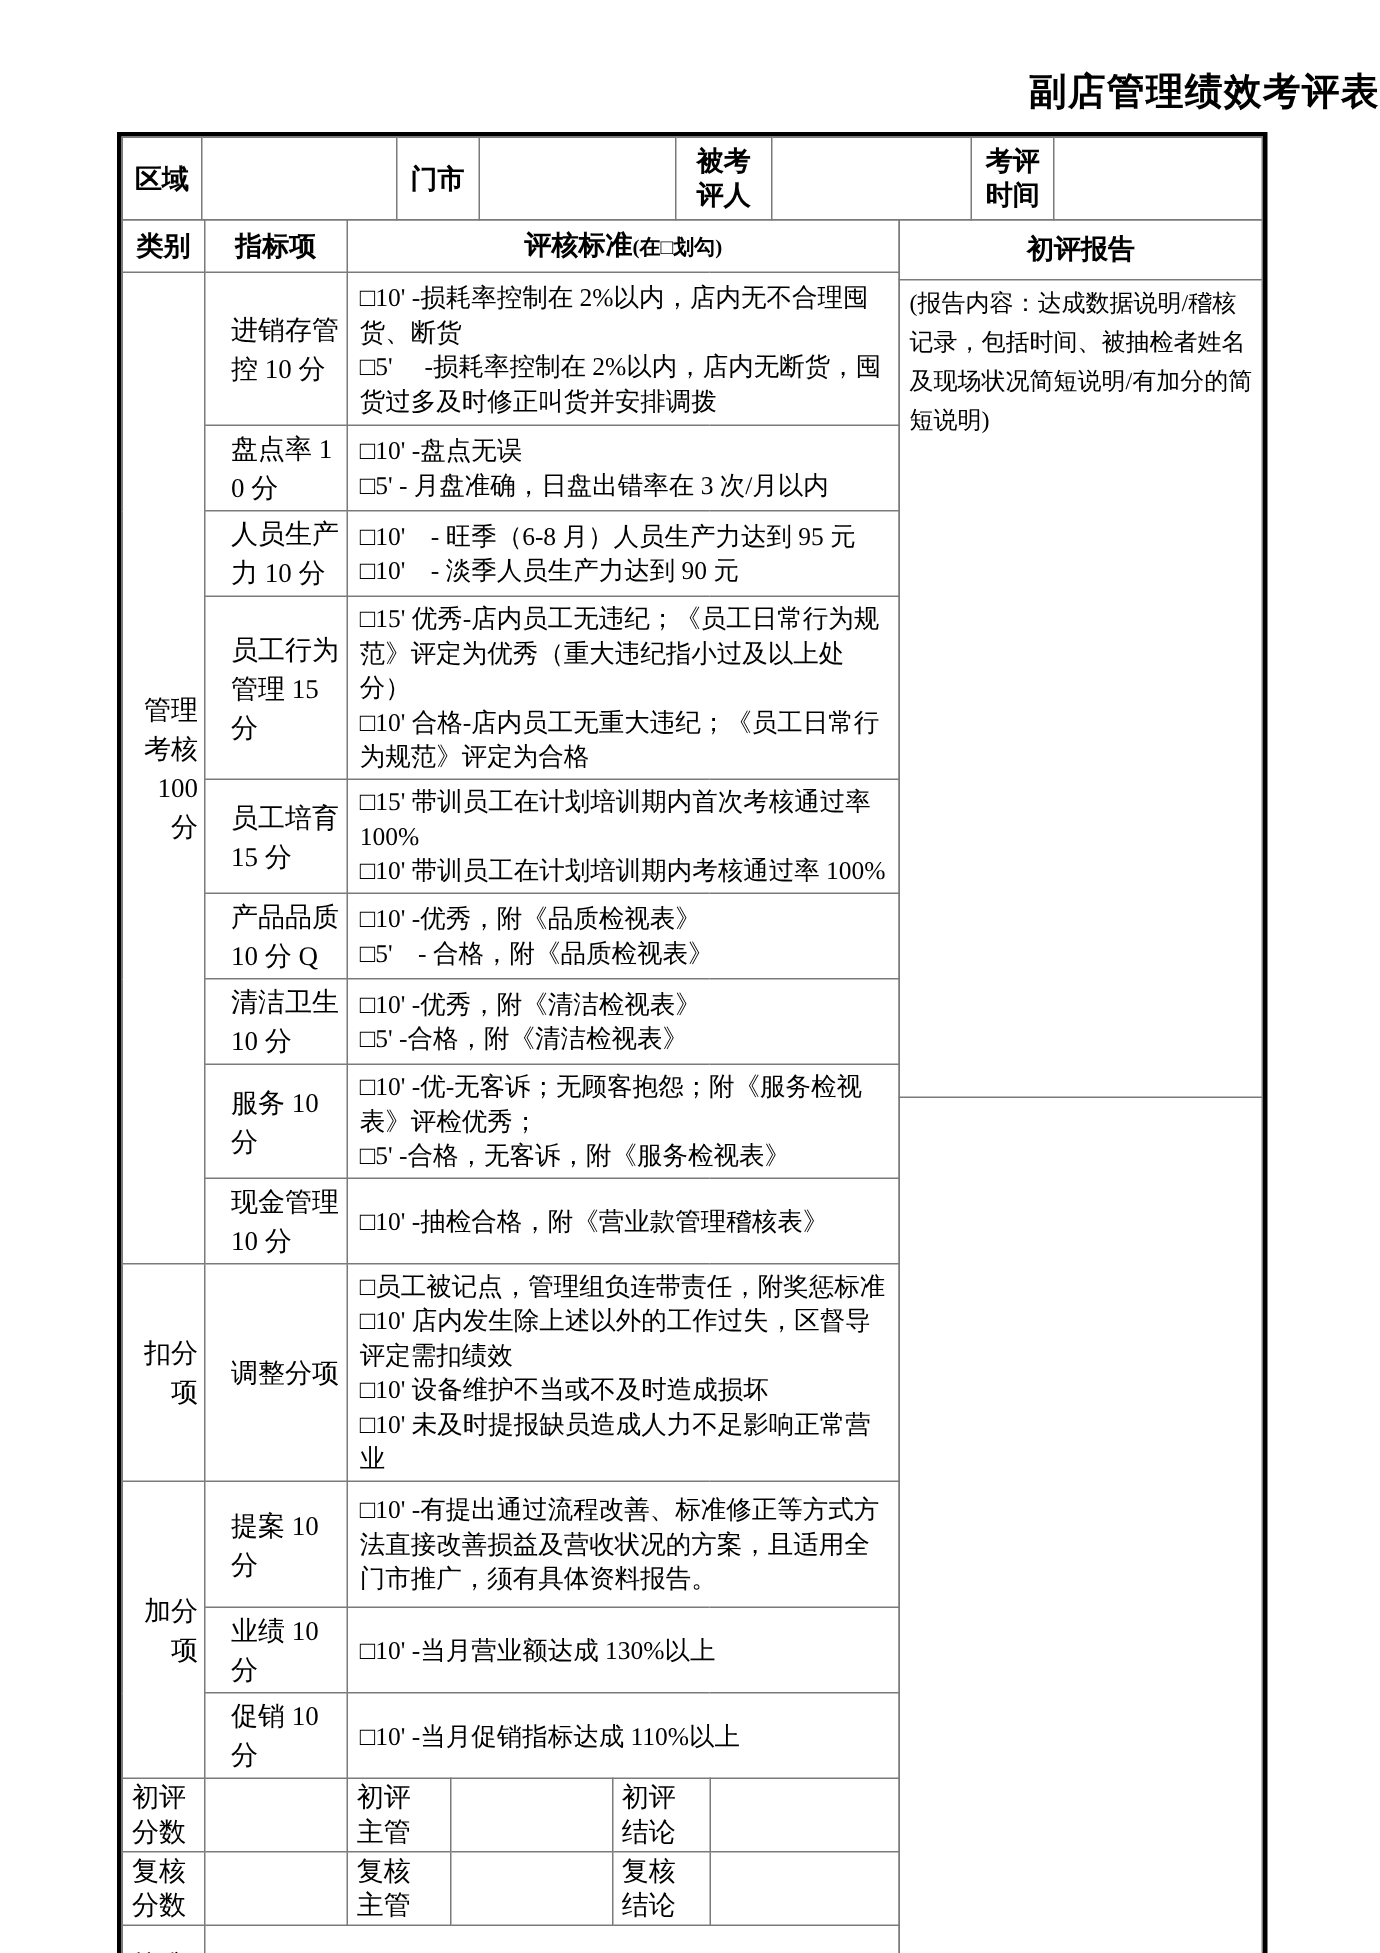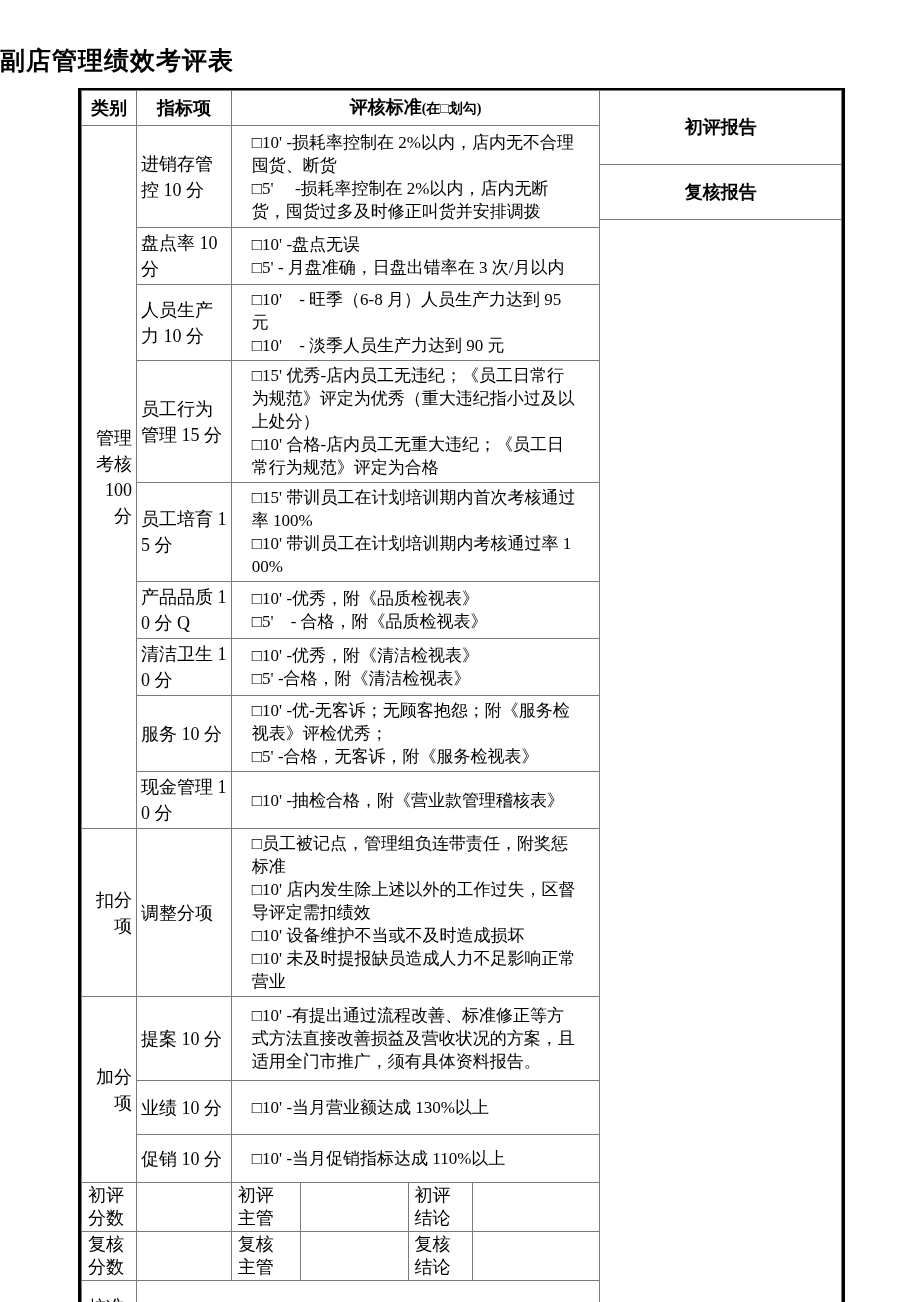--- a/index.html
+++ b/index.html
@@ -6,21 +6,21 @@
   html,body { margin:0; padding:0; }
   body {
     width:920px; height:1302px; background:#ffffff; color:#000;
     font-family:"Liberation Serif", serif;
     overflow:hidden;
   }
   .page { position:relative; width:920px; height:1302px; background:#ffffff; }
 
   .doc-title {
     position:absolute; top:44px; left:0; width:920px;
-    text-align:left; font-size:25px; font-weight:bold;
+    text-align:right; font-size:25px; font-weight:bold;
     letter-spacing:1px;
     font-family:"Liberation Serif", serif;
   }
 
   .tbl-wrap {
     position:absolute; left:78px; top:88px; width:767px;
     border:3px solid #000000; background:#fff;
   }
 
   table { border-collapse:collapse; table-layout:fixed; }
@@ -40,37 +40,63 @@
     font-family:"Liberation Sans", sans-serif;
     font-weight:bold; text-align:center; font-size:18px;
   }
   .hdr .small-note {
     font-family:"Liberation Serif", serif;
     font-weight:bold; font-size:14px;
   }
 
   .info-label { font-family:"Liberation Sans", sans-serif; font-weight:bold; font-size:18px; text-align:center; }
   .cat-cell   { font-size:18px; line-height:26px; padding:2px 4px 2px 8px; text-align:right; }
-  .ind-cell   { font-size:18px; line-height:26px; padding:2px 4px 2px 4px; }
-  .crit-cell  { padding:3px 20px;margin-top:45px; }
+  .ind-cell   { font-size:18px; line-height:26px; padding:2px 4px 2px 17px; }
+  .crit-cell  { padding:3px 8px;margin-top:45px; }
   .score-lbl  { font-size:18px; line-height:23px; padding:1px 4px 1px 6px; }
 
   .sectionB { display:flex; margin-top:-1px; }
   .right-tbl { margin-left:-1px;border-radius:24px; }
   .report-note-cell { vertical-align:top; font-size:16px; line-height:26px; padding:3px 6px; }
 </style>
 </head>
 <body>
 
 <div class="page">
 
   <div class="doc-title">副店管理绩效考评表</div>
 
   <div class="tbl-wrap">
 
+    <table>
+      <colgroup>
+        <col style="width:53px">
+          <col style="width:130px">
+          <col style="width:55px">
+          <col style="width:131px">
+        <col style="width:65px">
+          <col style="width:133px">
+          <col style="width:55px">
+          <col style="width:139px">
+      </colgroup>
+      <tbody>
+          <tr>
+        <td class="info-label" style="height:55px">区域</td>
+        <td></td>
+        <td class="info-label">门市</td>
+        <td></td>
+        <td class="info-label pre">被考
+评人</td>
+        <td></td>
+        <td class="info-label pre">考评
+时间</td>
+        <td></td>
+      </tr>
+    </tbody>
+      </table>
 
     <div class="sectionB">
 
       <table>
         <colgroup>
           <col style="width:55px">
             <col style="width:95px">
             <col style="width:69px">
           <col style="width:108px">
             <col style="width:65px">
@@ -185,21 +211,21 @@
 
       <table class="right-tbl">
         <colgroup>
             <col style="width:242px">
           </colgroup>
         <tbody>
             <tr>
           <td class="hdr" style="height:35px">初评报告</td>
         </tr>
         <tr>
-          <td class="hdr" style="height:26px; line-height:22px; padding:1px 4px;">复核报告</td>
+          <td class="report-note-cell pre" style="height:474px">(报告内容：达成数据说明/稽核记录，包括时间、被抽检者姓名及现场状况简短说明/有加分的简短说明)</td>
         </tr>
         <tr>
           <td style="height:527px; vertical-align:top;"></td>
         </tr>
       </tbody>
         </table>
 
     </div>
   </div>
 </div>

